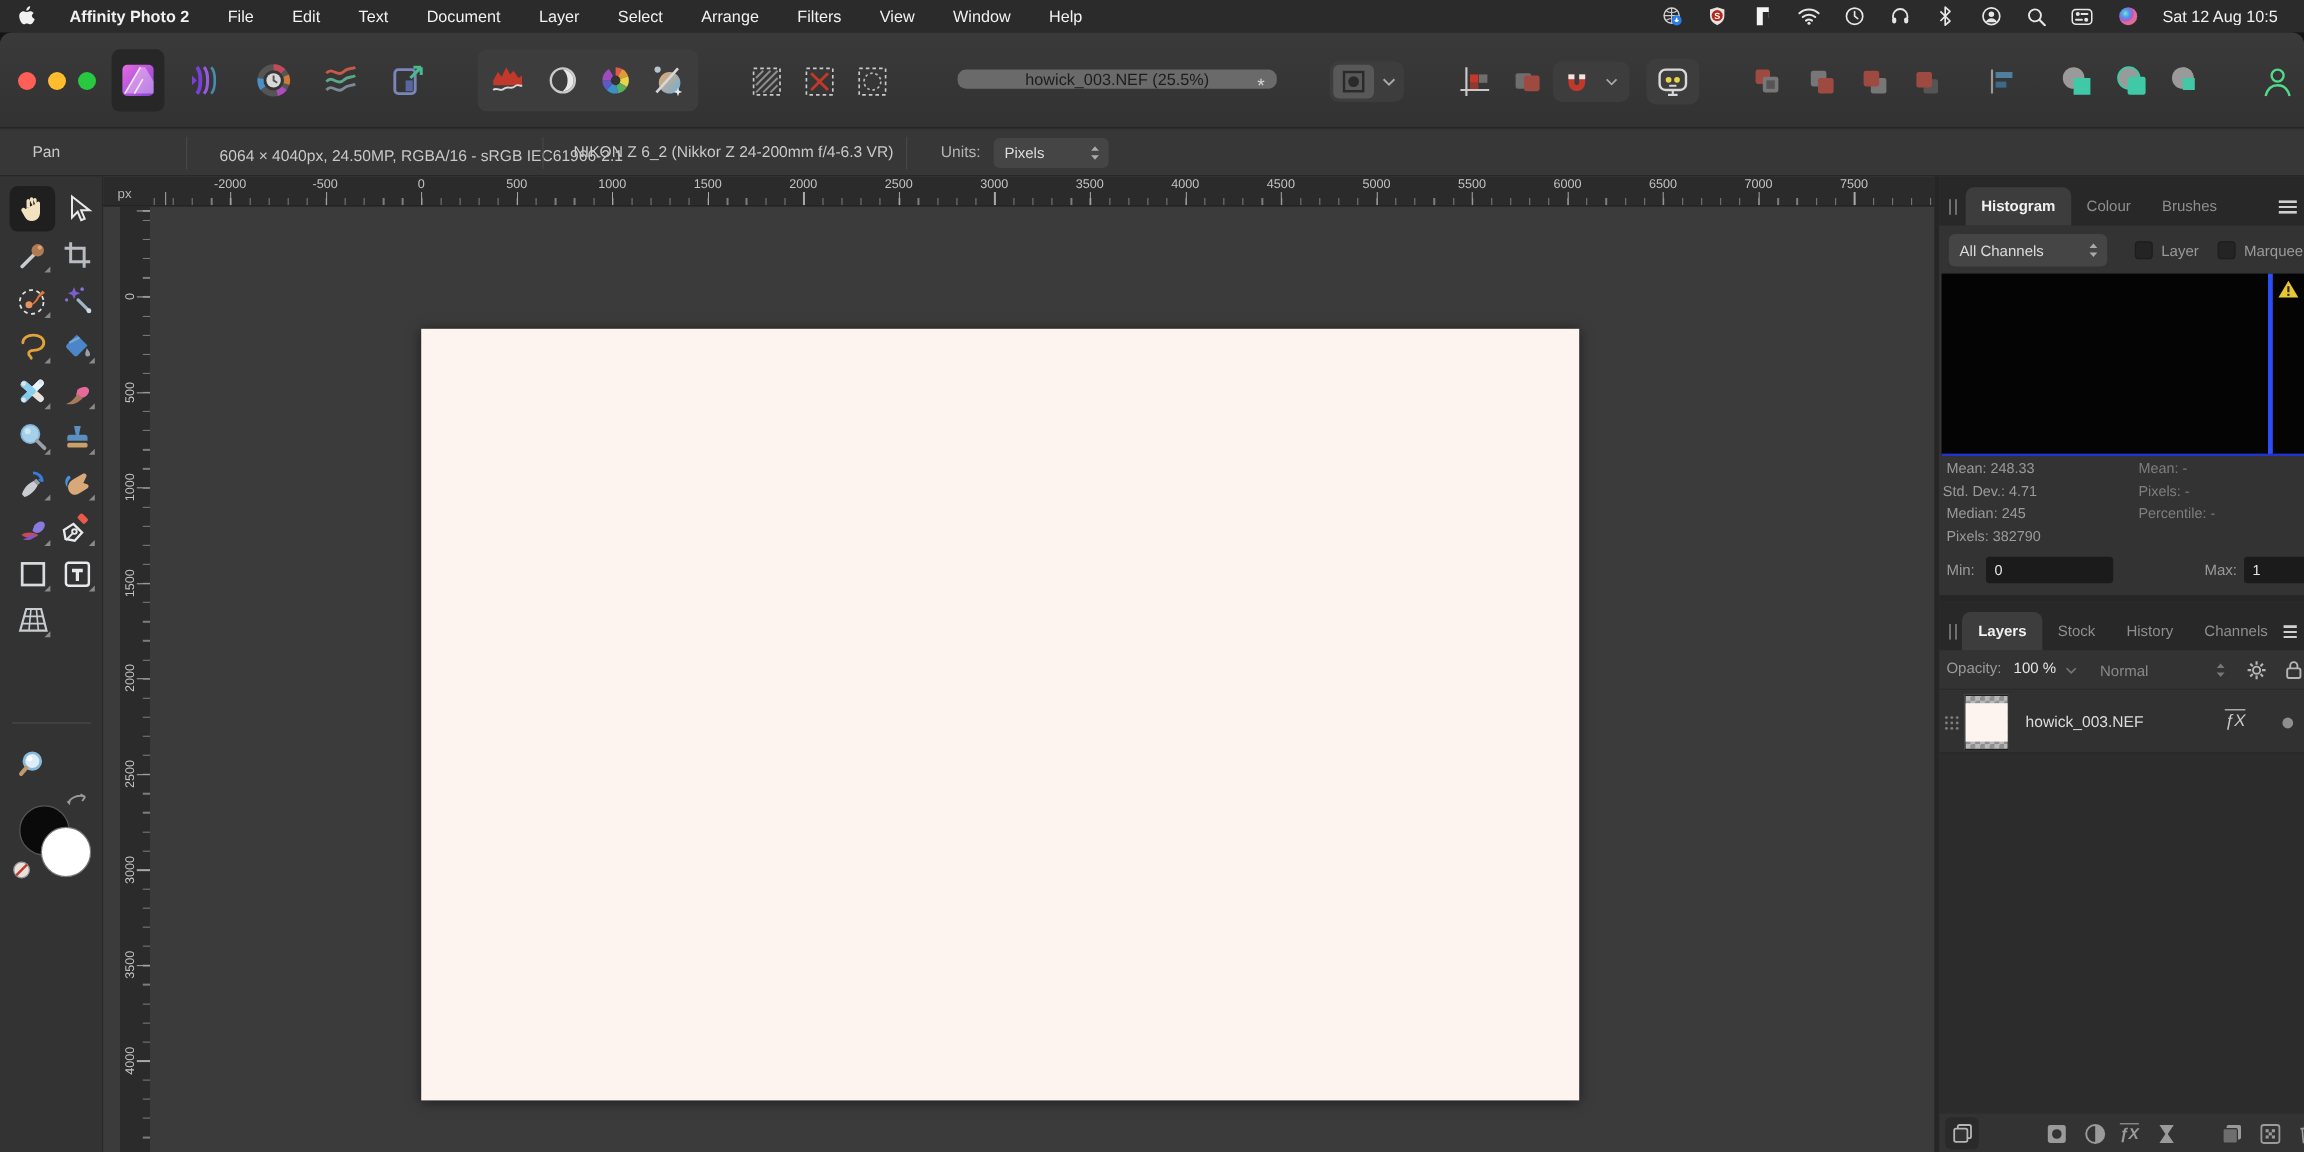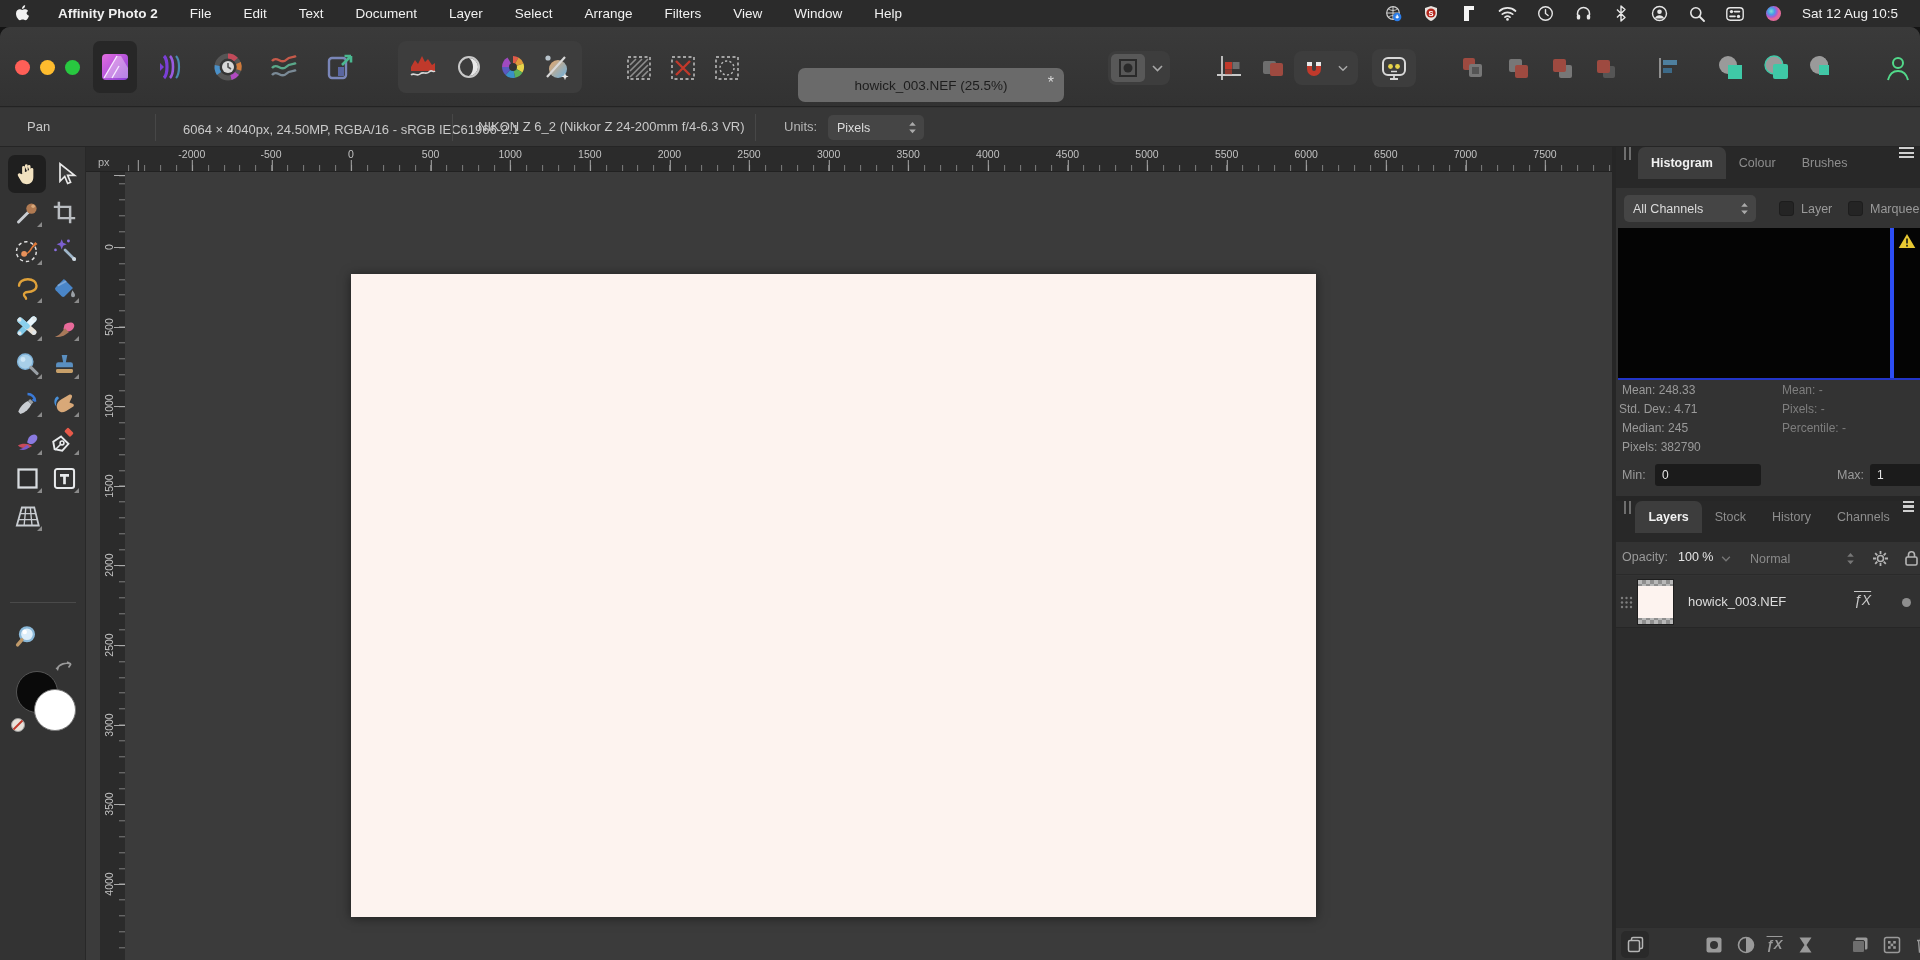--- a/index.html
+++ b/index.html
@@ -18,22 +18,22 @@
   #menubar .right { margin-left:auto; display:flex; align-items:center; gap:0; overflow:hidden; }
   #menubar .sicon { width:38px; height:27px; display:flex; align-items:center; justify-content:center; }
   #menubar .clock { font-size:13.5px; padding-left:10px; white-space:nowrap; width:128px; overflow:hidden; }
 
   
   #window { left:0; top:27px; width:1920px; height:933px; background:#333333; border-radius:10px 10px 0 0; overflow:hidden; }
   #toolbar { left:0; top:0; width:1920px; height:80px; background:linear-gradient(#3a3a3a,#323232); border-bottom:1px solid #232323; }
   .tl { width:15px; height:15px; border-radius:50%; top:33px; }
   .tbtn { display:flex; align-items:center; justify-content:center; border-radius:7px; }
   .grp { background:#3d3d3d; border-radius:8px; }
-  #doc-tab { left:798px; top:31px; width:266px; height:34px; background:#6a6a6a; border-radius:7px;
-             display:flex; align-items:center; justify-content:center; color:#1d1d1d; font-size:13.5px;margin-top:10px; }
+  #doc-tab { left:798px; top:31px; width:266px; height:16px; background:#6a6a6a; border-radius:7px;
+             display:flex; align-items:center; justify-content:center; color:#1d1d1d; font-size:13.5px; }
   #doc-tab .star { position:absolute; right:10px; color:#d8d8d8; font-size:16px; top:6px; }
 
   
   #contextbar { left:0; top:81px; width:1920px; height:39px; background:#373737; border-bottom:1px solid #252525;
                 color:#c9c9c9; font-size:13px; }
   #contextbar .vdiv { top:6px; width:1px; height:27px; background:#474747; }
   .dropdown { background:#454545; border-radius:5px; color:#dcdcdc; font-size:12.5px;
               display:flex; align-items:center; padding:0 6px 0 9px; justify-content:space-between; }
 
   
@@ -59,21 +59,21 @@
       background-image:repeating-linear-gradient(180deg,#7d7d7d 0 1px,transparent 1px 15.92px); background-position-y:11.3px; }
   #v-ruler .tmajor { position:absolute; top:0; bottom:0; right:0; width:11px;
       background-image:repeating-linear-gradient(180deg,#a8a8a8 0 1px,transparent 1px 79.6px); background-position-y:75px; }
   .vlab { position:absolute; left:9px; transform:translate(-50%,-50%) rotate(-90deg); color:#c2c2c2; font-size:10.5px; }
   #document-canvas { left:265px; top:127px; width:965px; height:643px; background:#fdf3ef;
                      box-shadow:0 1px 10px rgba(0,0,0,.5); }
 
   
   #splitter { left:1612px; top:120px; width:4px; height:813px; background:#262626; }
   #rightpanel { left:1616px; top:120px; width:304px; height:813px; background:#333333; overflow:hidden; }
-  .tabbar { position:absolute; left:0; width:304px; height:41px; background:#282828; display:flex; align-items:flex-start; }
+  .tabbar { position:absolute; left:0; width:304px; height:41px; background:#282828; display:flex; align-items:flex-end; }
   .tab { height:32px; display:flex; align-items:center; padding:0 13px; color:#8e8e8e; font-size:12.5px;
          border-radius:7px 7px 0 0; }
   .tab.sel { background:#3d3d3d; color:#f0f0f0; font-weight:bold; }
   .grip { width:10px; height:13px; margin:0 4px 9px 8px;
           background-image:repeating-linear-gradient(90deg,#6e6e6e 0 2px,transparent 2px 5px); }
   .hamburger { margin-left:auto; margin-right:6px; margin-bottom:10px; width:15px; height:11px;
                background-image:repeating-linear-gradient(180deg,#cfcfcf 0 2px,transparent 2px 4.5px); }
   .chk { width:15px; height:15px; background:#242424; border-radius:3px; border:1px solid #1d1d1d; }
   .field { background:#1b1b1b; border-radius:3px; color:#e6e6e6; font-size:12px; display:flex; align-items:center; padding-left:7px; }
   .pstat { position:absolute; color:#9a9a9a; font-size:12px; white-space:nowrap; }

